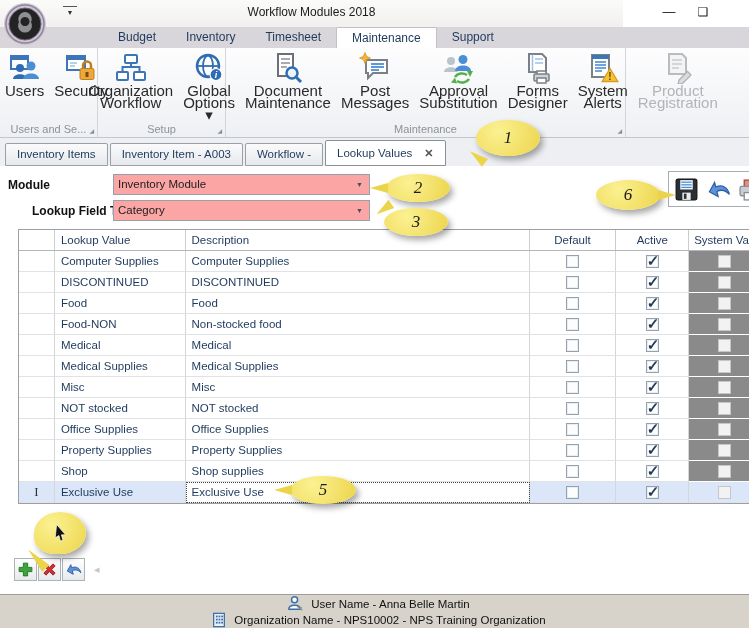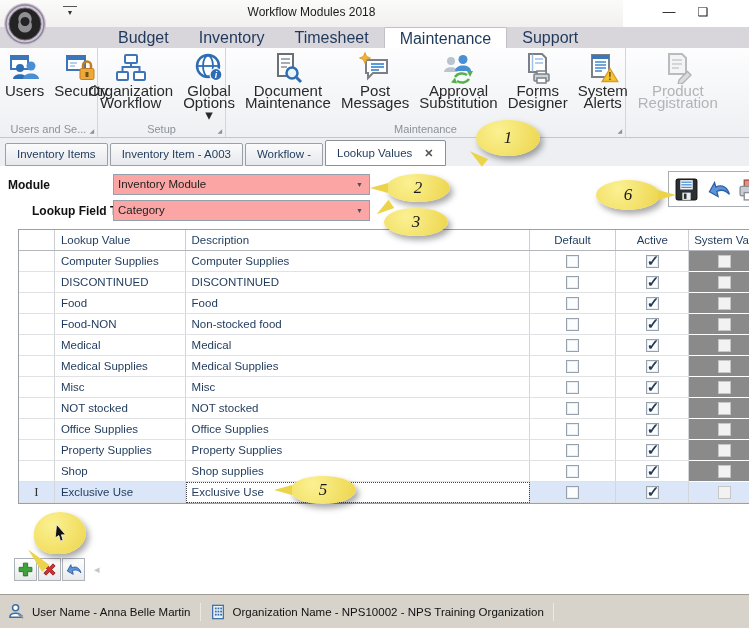--- a/index.html
+++ b/index.html
@@ -11,21 +11,21 @@
   
   .titlebar { position:absolute; top:0; left:0; width:623px; height:27px; background:linear-gradient(#fbfbfa,#f1f0ee); }
   .title { position:absolute; top:5px; left:0; width:100%; text-align:center; font-size:12px; color:#1a1a1a; }
   .app-logo { position:absolute; top:2px; left:3px; width:44px; height:44px; z-index:30; }
   .qat-drop { position:absolute; top:6px; left:63px; width:14px; height:12px; font-size:7px; color:#333; text-align:center; line-height:12px; border-top:1px solid #555; cursor:default; }
   .winbtn { position:absolute; top:3px; width:22px; height:18px; text-align:center; font-size:13px; color:#111; line-height:18px; }
   .btn-min { left:658px; }
   .btn-max { left:692px; font-size:12px; }
   
   .ribbon-tabs { position:absolute; top:27px; left:0; width:749px; height:21px; background:#d8d5db; display:flex; padding-left:103px; }
-  .rtab { padding:0 15px; line-height:21px; font-size:16px; color:#1e395b; white-space:nowrap; }
+  .rtab { padding:0 15px; line-height:21px; font-size:12px; color:#1e395b; white-space:nowrap; }
   .rtab.active { background:#fff; border:1px solid #c2bfc6; border-bottom:none; border-radius:2px 2px 0 0; }
   
   .ribbon-body { position:absolute; top:48px; left:0; width:749px; height:90px; background:linear-gradient(#fdfdfe,#eef0f3); border-bottom:1px solid #c3c6ca; }
   .rgroup { position:absolute; top:0; height:89px; border-right:1px solid #d2d5d9; }
   .rgroup .glabel { position:absolute; bottom:2px; left:0; right:0; text-align:center; font-size:11px; color:#8d9298; }
   .rgroup .glauncher { position:absolute; bottom:3px; right:3px; font-size:6px; color:#8d9298; }
   .rbtns { display:flex; height:70px; padding-top:3px; }
   .rbtn { display:flex; flex-direction:column; align-items:center; padding:1px 5px; }
   .rbtn .ricon { width:32px; height:32px; margin-bottom:1px; }
   .rbtn .rlabel { font-size:15px; color:#2a2a2a; text-align:center; line-height:12px; white-space:pre-line; }
@@ -62,21 +62,21 @@
   .grid-row.selected .cell { background:#dbe7f8; }
   .grid-row.selected .c-desc.editing { background:#fff; outline:1px dotted #444; outline-offset:-1px; }
   .cb { width:13px; height:13px; border:1px solid #97a1ab; background:#fcfdfe; position:relative; box-shadow:inset 0 0 0 1px #e9eef3; }
   .c-sys .cb { border-color:#c6c6c6; background:#f2f2f2; box-shadow:none; }
   .cb.checked::after { content:"✓"; position:absolute; left:0px; top:-5px; font-size:15px; font-weight:bold; color:#253a55; }
   
   .rec-nav { position:absolute; left:14px; top:392px; display:flex; align-items:center; }
   .nav-btn { width:23px; height:23px; border:1px solid #adb2b8; background:linear-gradient(#fff,#e7e9eb); display:flex; align-items:center; justify-content:center; margin-right:1px; }
   .nav-prev { margin-left:8px; color:#c6c6c6; font-size:11px; }
   
-  .statusbar { position:absolute; left:0; top:594px; width:749px; height:34px; background:#d7d3cb; border-top:1px solid #a19d95; display:flex; align-items:center; padding-left:8px; font-size:11.5px; color:#111; }
+  .statusbar { position:absolute; left:0; top:594px; width:749px; height:34px; background:#d7d3cb; border-top:1px solid #a19d95; display:flex; align-items:center; padding-left:8px; font-size:11.5px; color:#111;flex-direction:column; }
   .statusbar .sb-sep { width:1px; height:18px; background:#b4b0a8; border-right:1px solid #ece9e3; margin:0 9px; }
   .statusbar .sb-item { display:flex; align-items:center; gap:7px; }
   
   .callout { position:absolute; z-index:50; }
   .co-bubble { background:radial-gradient(circle at 35% 30%, #fbf192, #ecd44a); border-radius:50%; box-shadow:3px 4px 6px rgba(0,0,0,.35); display:flex; align-items:center; justify-content:center; font-size:17px; font-style:italic; font-family:"Liberation Serif",serif; color:#1a1a1a; position:relative; }
   .co-tail { position:absolute; width:0; height:0; border-top:5px solid transparent; border-bottom:5px solid transparent; }
   .tail-left  { left:-16px; top:50%; margin-top:-5px; border-right:18px solid #ecd44a; }
   .tail-right { right:-16px; top:50%; margin-top:-5px; border-left:18px solid #ecd44a; }
   .tail-dl { left:-8px; bottom:-6px; border-right:19px solid #ecd44a; transform:rotate(38deg); }
   .tail-ul { left:-9px; top:-4px; border-right:18px solid #ecd44a; transform:rotate(-35deg); }

